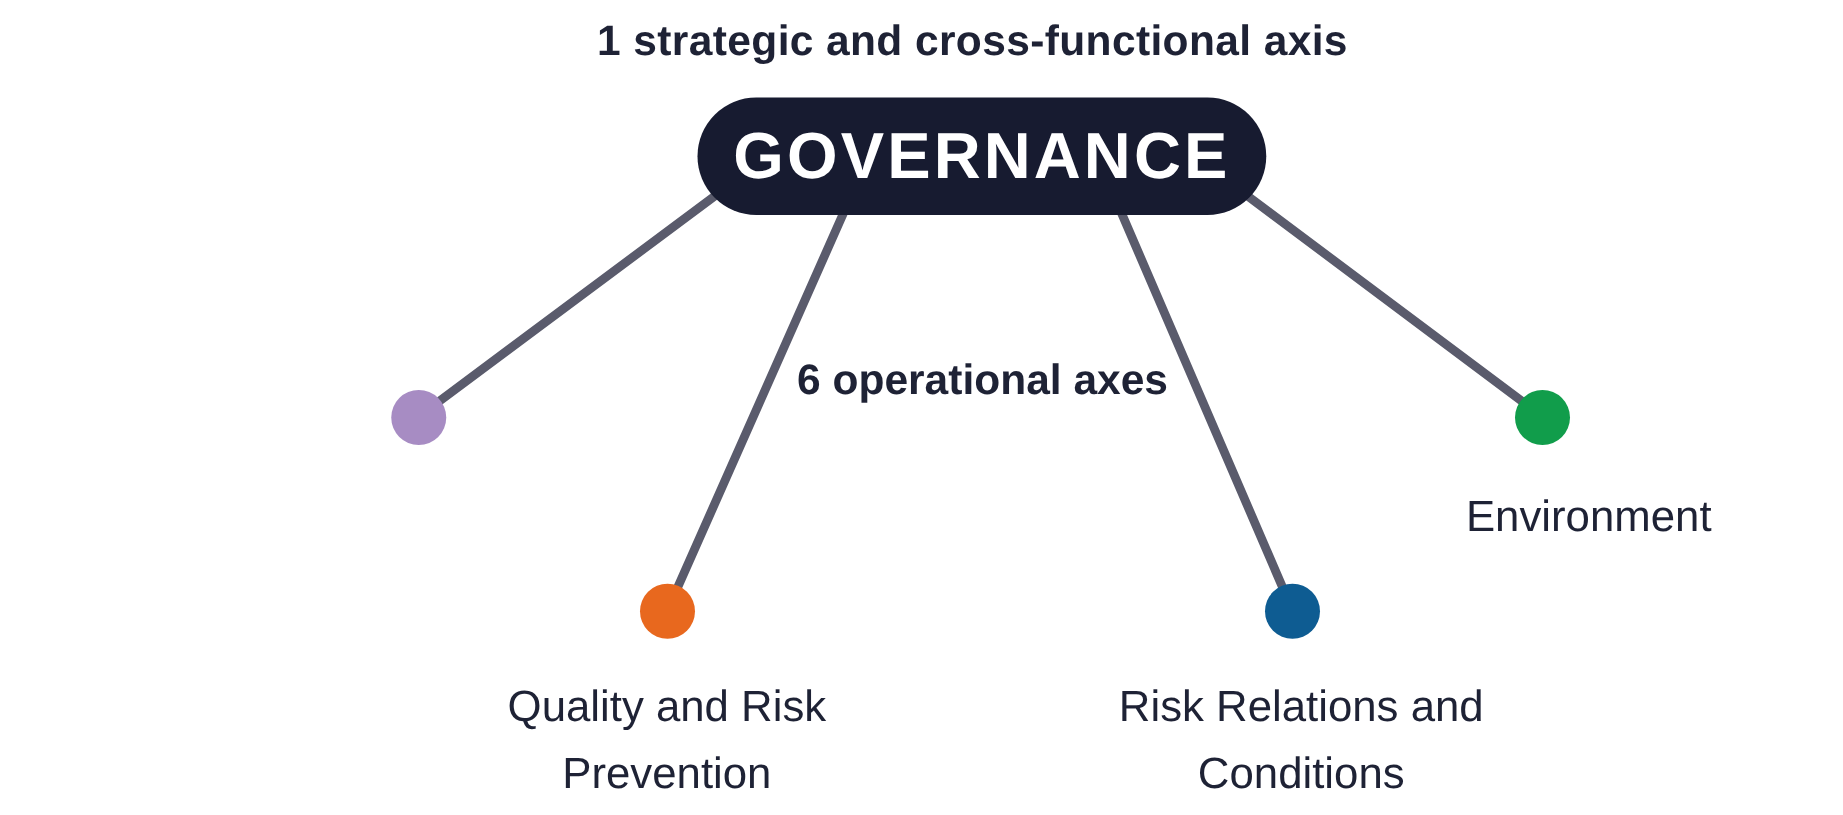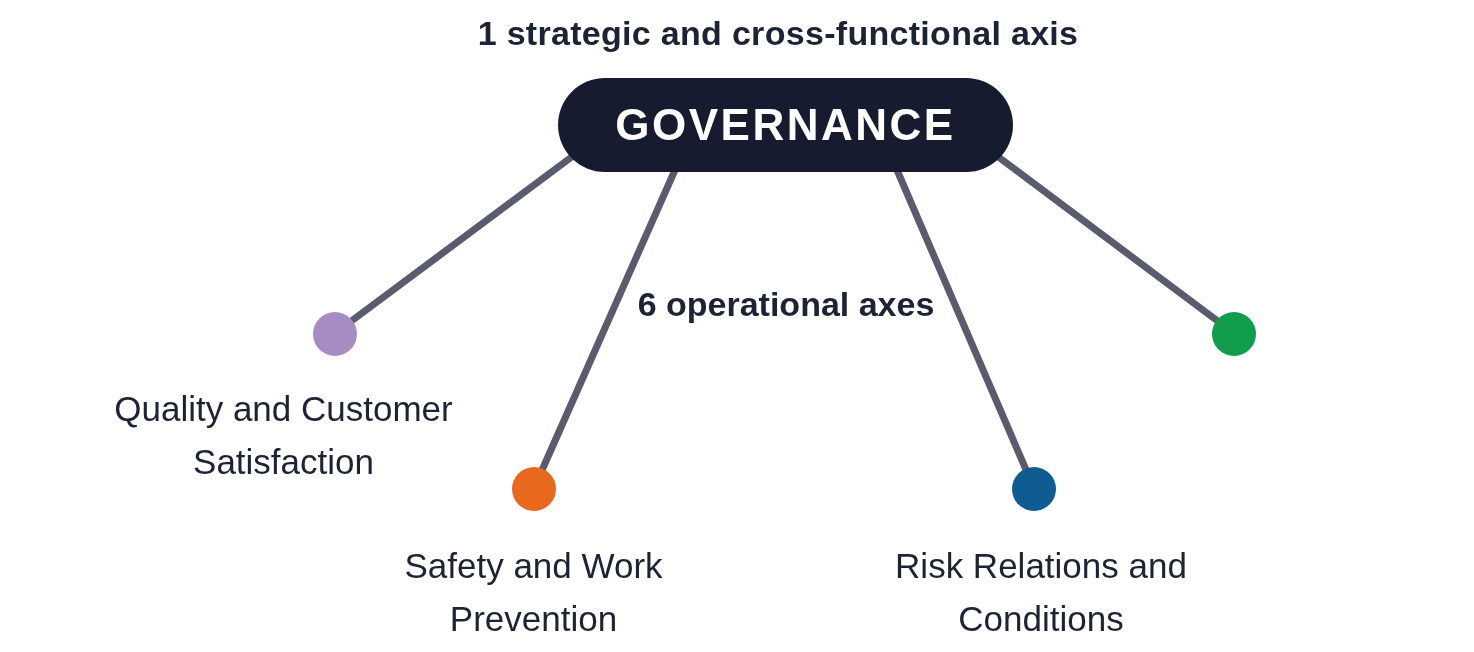--- a/index.html
+++ b/index.html
@@ -40,21 +40,21 @@
     top: 78px;
     width: 455px;
     height: 94px;
     border-radius: 48px;
     display: flex;
     align-items: center;
     justify-content: center;
     z-index: 2;
   }
   .pill span {
-    font-size: 44px;
+    font-size: 52px;
     font-weight: 700;
     letter-spacing: 2.5px;
   }
   .center-label {
     position: absolute;
     left: 595px;
     top: 278px;
     width: 300px;
     text-align: center;
     font-size: 34px;
@@ -93,20 +93,20 @@
     <circle cx="993" cy="489" r="22" fill="#0e5c92"></circle>
     <circle cx="1193" cy="334" r="22" fill="#119d4b"></circle>
   </svg>
 
   <div class="pill" style="background-color: rgb(23, 27, 48);">
     <span style="color: rgb(255, 255, 255);">GOVERNANCE</span>
   </div>
 
   <div class="center-label">6 operational axes</div>
 
-  <div class="node-label label-quality">Quality and Customer Satisfaction</div>
 
-  <div class="node-label label-safety">Safety and Work Prevention</div>
+  <div class="node-label label-safety">Quality and Risk Prevention</div>
 
   <div class="node-label label-work">Risk Relations and Conditions</div>
 
+  <div class="node-label label-environment">Environment</div>
 
 </div>
 
 </body></html>

